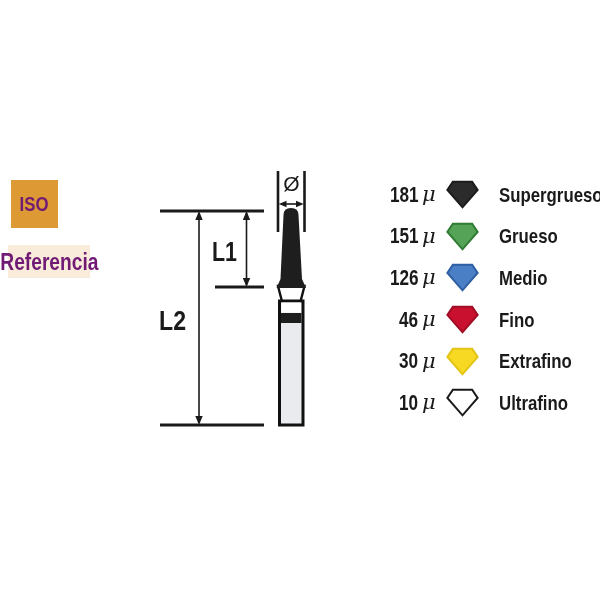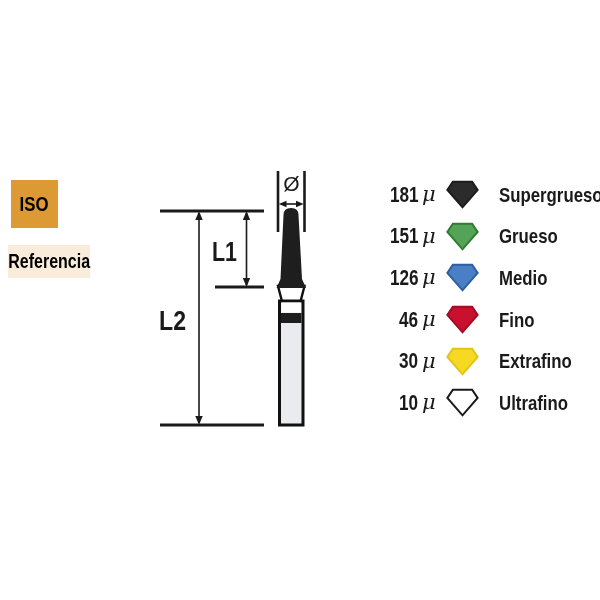--- a/index.html
+++ b/index.html
@@ -9,25 +9,25 @@
     position: relative;
     overflow: hidden;
     font-family: "Liberation Sans", sans-serif;
     color: #1a1a1a;
   }
 
   
   .badge {
     position: absolute;
     display: flex; align-items: center; justify-content: center;
-    font-weight: bold; color: #000000;
+    font-weight: bold; color: #701a75;
   }
   .badge .cond { transform: scaleX(0.8); white-space: nowrap; }
   #iso-badge  { left: 11px; top: 180px; width: 47px; height: 48px; background: #DD9933; font-size: 21px; }
-  #ref-badge  { left: 8px;  top: 245px; width: 82px; height: 33px; background: #F9ECDA; font-size: 20px; }
+  #ref-badge  { left: 8px;  top: 245px; width: 82px; height: 33px; background: #F9ECDA; font-size: 24px; }
 
   
   #bur-diagram { position: absolute; left: 150px; top: 160px; width: 172px; height: 278px; }
   #bur-diagram text { font-family: "Liberation Sans", sans-serif; }
 
   
   .legend { position: absolute; left: 382px; top: 174px; }
   .lrow { display: flex; align-items: center; height: 41.6px; }
   .num {
     width: 36px; text-align: right;

